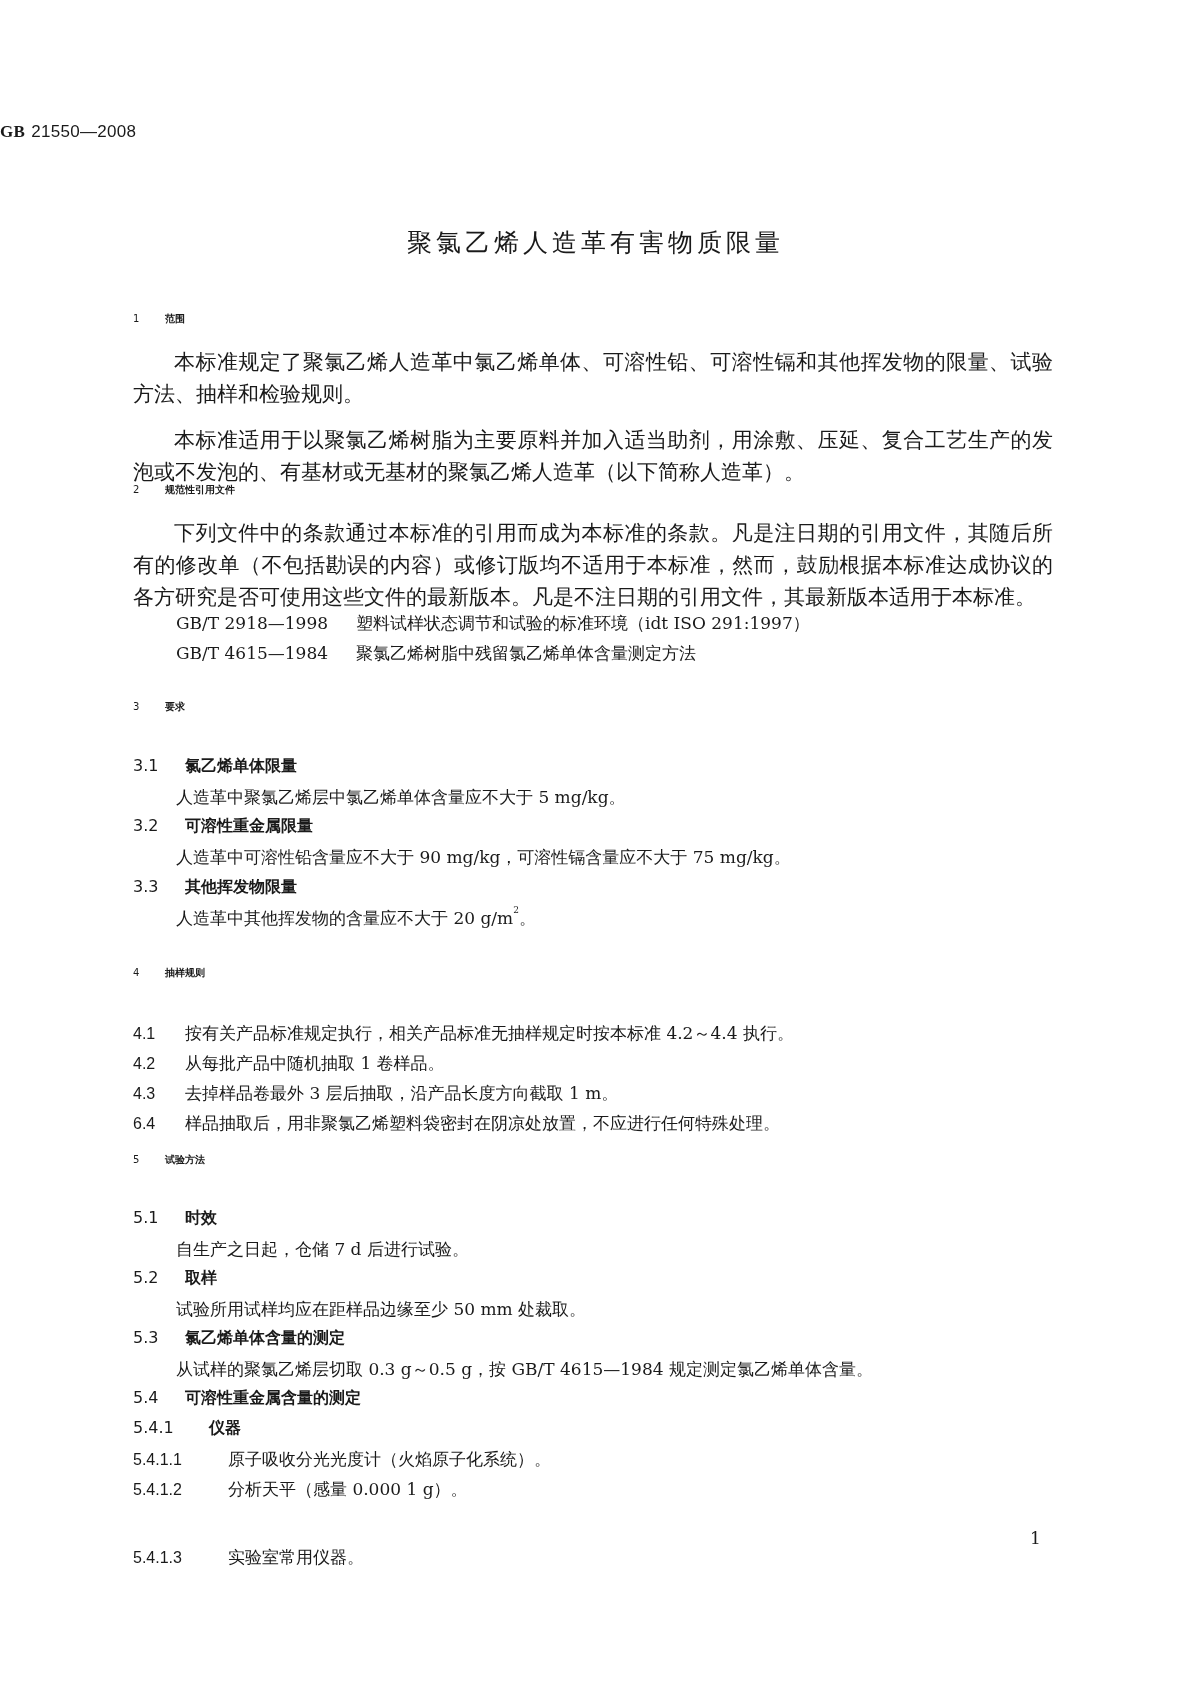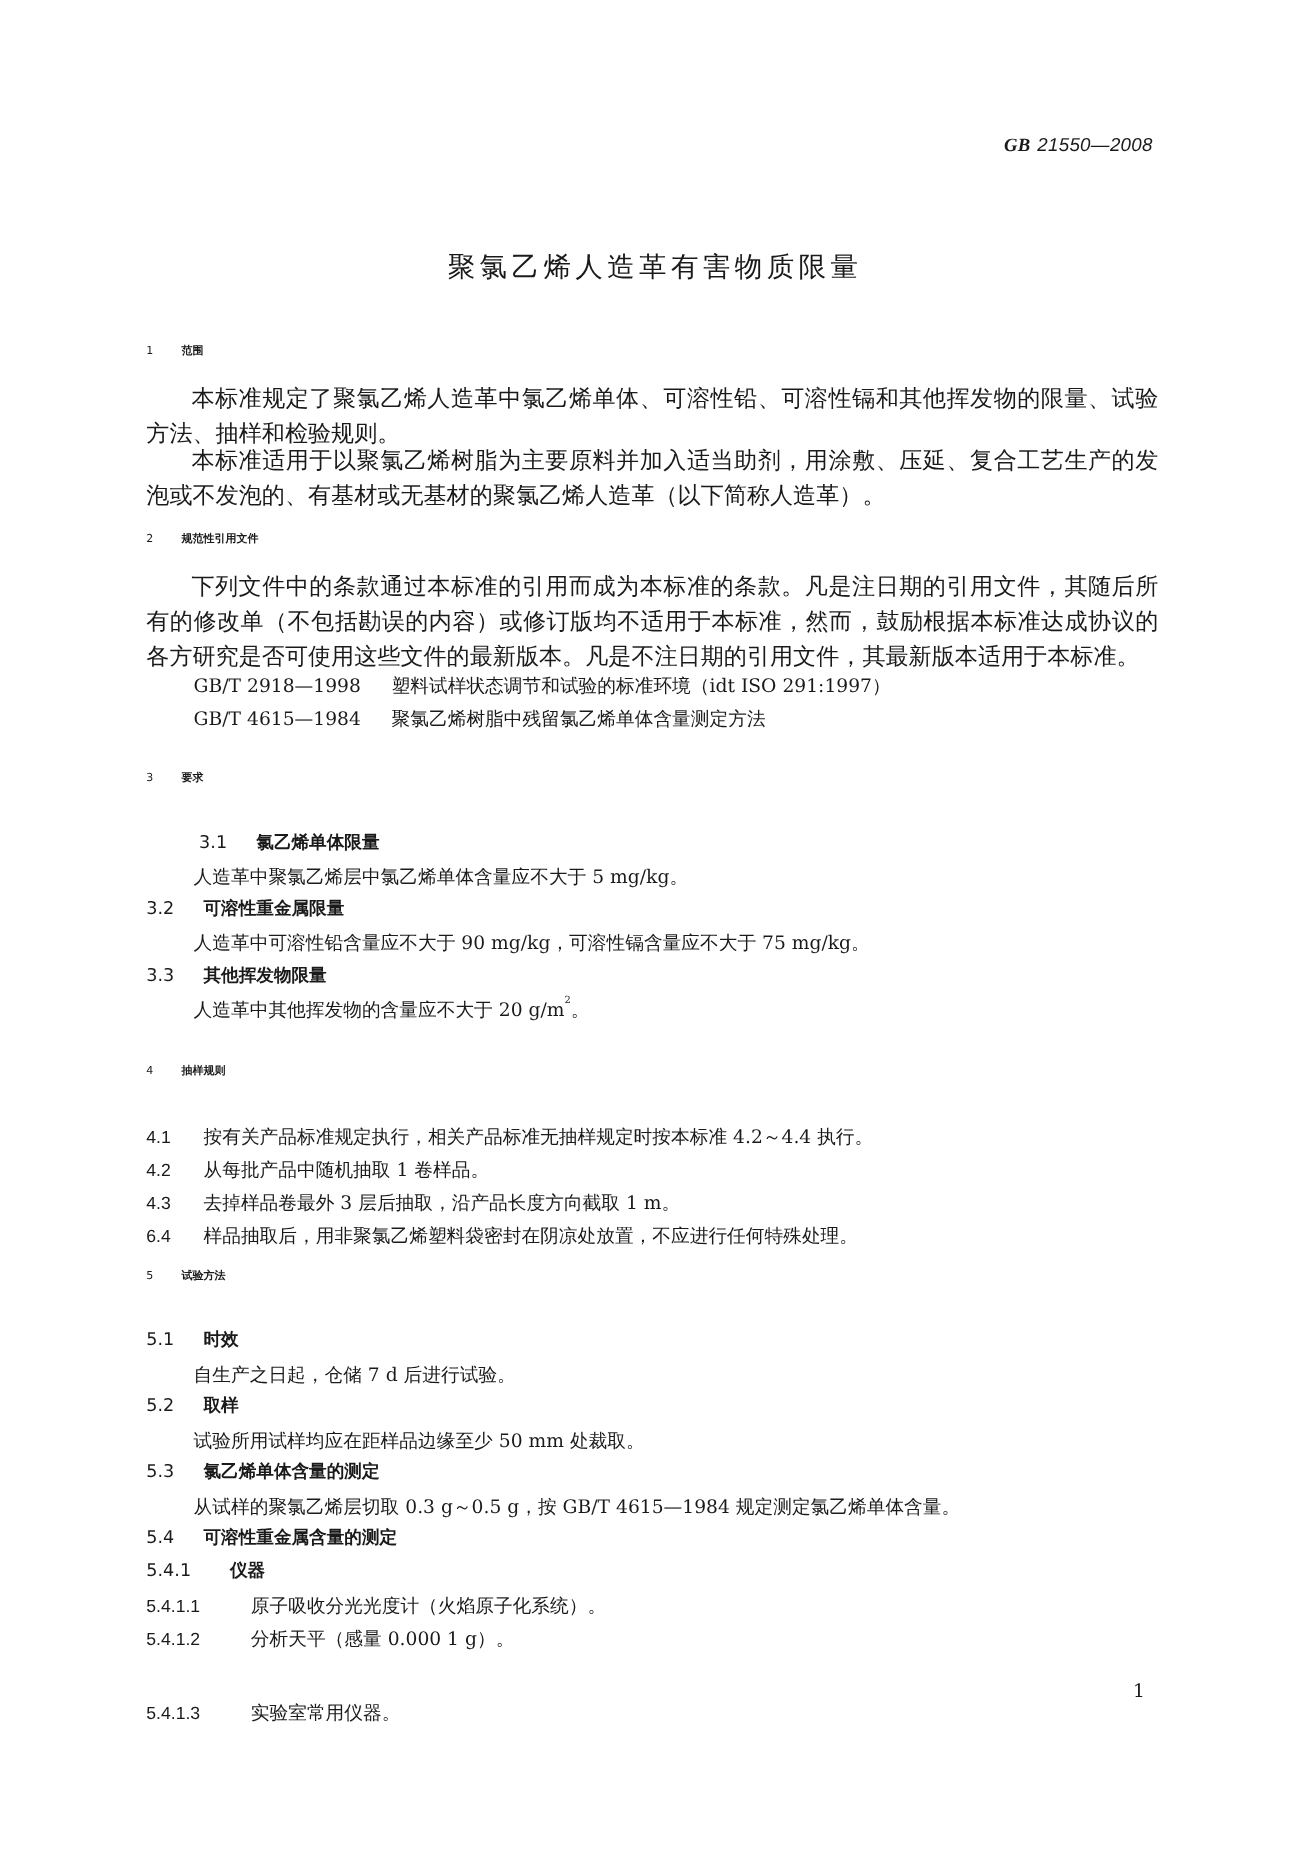--- a/index.html
+++ b/index.html
@@ -3,23 +3,23 @@
 <meta charset="utf-8">
 <style>
   html, body { margin: 0; padding: 0; background: #ffffff; }
   body {
     width: 1191px; height: 1684px; position: relative; overflow: hidden;
     font-family: "DejaVu Serif", "Liberation Serif", serif;
     color: #1a1a1a;
   }
   .abs { position: absolute; }
   .std-code {
-    left: 0; top: 122px; width: 1048px; text-align: right;
+    left: 0; top: 122px; width: 1048px; 
     font-family: "Liberation Sans", "DejaVu Sans", sans-serif;
-    font-size: 17px; letter-spacing: 0.3px; font-style: italic;
+    font-size: 17px; letter-spacing: 0.3px;
   }
   .std-code .gb { font-family: "Liberation Serif", serif; font-weight: bold; margin-right: 6px; }
   .doc-title {
     left: 0; width: 1191px; top: 226px; text-align: center;
     font-family: Liberation Mono, monospace; font-size: 25px;
     letter-spacing: 4px;
   }
   .h1 {
     font-family: "DejaVu Sans", sans-serif; font-size: 10px;
     font-weight: bold; left: 133px;
@@ -52,37 +52,37 @@
 <div class="abs std-code">
   <span class="gb">GB</span><span>21550—2008</span>
 </div>
 
 <div class="abs doc-title">聚氯乙烯人造革有害物质限量</div>
 
 <div class="abs h1" style="top:312px;">
   <span class="num">1</span><span>范围</span>
 </div>
 <div class="abs para" style="top:346px;">本标准规定了聚氯乙烯人造革中氯乙烯单体、可溶性铅、可溶性镉和其他挥发物的限量、试验方法、抽样和检验规则。</div>
-<div class="abs para" style="top:402px;">本标准适用于以聚氯乙烯树脂为主要原料并加入适当助剂，用涂敷、压延、复合工艺生产的发泡或不发泡的、有基材或无基材的聚氯乙烯人造革（以下简称人造革）。</div>
+<div class="abs para" style="top:424px;">本标准适用于以聚氯乙烯树脂为主要原料并加入适当助剂，用涂敷、压延、复合工艺生产的发泡或不发泡的、有基材或无基材的聚氯乙烯人造革（以下简称人造革）。</div>
 
 <div class="abs h1" style="top:483px;">
   <span class="num">2</span><span>规范性引用文件</span>
 </div>
 <div class="abs para" style="top:517px;">下列文件中的条款通过本标准的引用而成为本标准的条款。凡是注日期的引用文件，其随后所有的修改单（不包括勘误的内容）或修订版均不适用于本标准，然而，鼓励根据本标准达成协议的各方研究是否可使用这些文件的最新版本。凡是不注日期的引用文件，其最新版本适用于本标准。</div>
 <div class="abs line indent-line ref" style="top:612px;">
   <span class="code">GB/T 2918—1998</span><span>塑料试样状态调节和试验的标准环境（idt ISO 291:1997）</span>
 </div>
 <div class="abs line indent-line ref" style="top:642px;">
   <span class="code">GB/T 4615—1984</span><span>聚氯乙烯树脂中残留氯乙烯单体含量测定方法</span>
 </div>
 
 <div class="abs h1" style="top:700px;">
   <span class="num">3</span><span>要求</span>
 </div>
-<div class="abs h2" style="top:756px;margin-left:48px;">
+<div class="abs h2" style="top:756px;">
   <span class="num">3.1</span><span>氯乙烯单体限量</span>
 </div>
 <div class="abs line indent-line" style="top:786px;">人造革中聚氯乙烯层中氯乙烯单体含量应不大于 5 mg/kg。</div>
 <div class="abs h2" style="top:816px;">
   <span class="num">3.2</span><span>可溶性重金属限量</span>
 </div>
 <div class="abs line indent-line" style="top:846px;">人造革中可溶性铅含量应不大于 90 mg/kg，可溶性镉含量应不大于 75 mg/kg。</div>
 <div class="abs h2" style="top:877px;">
   <span class="num">3.3</span><span>其他挥发物限量</span>
 </div>

